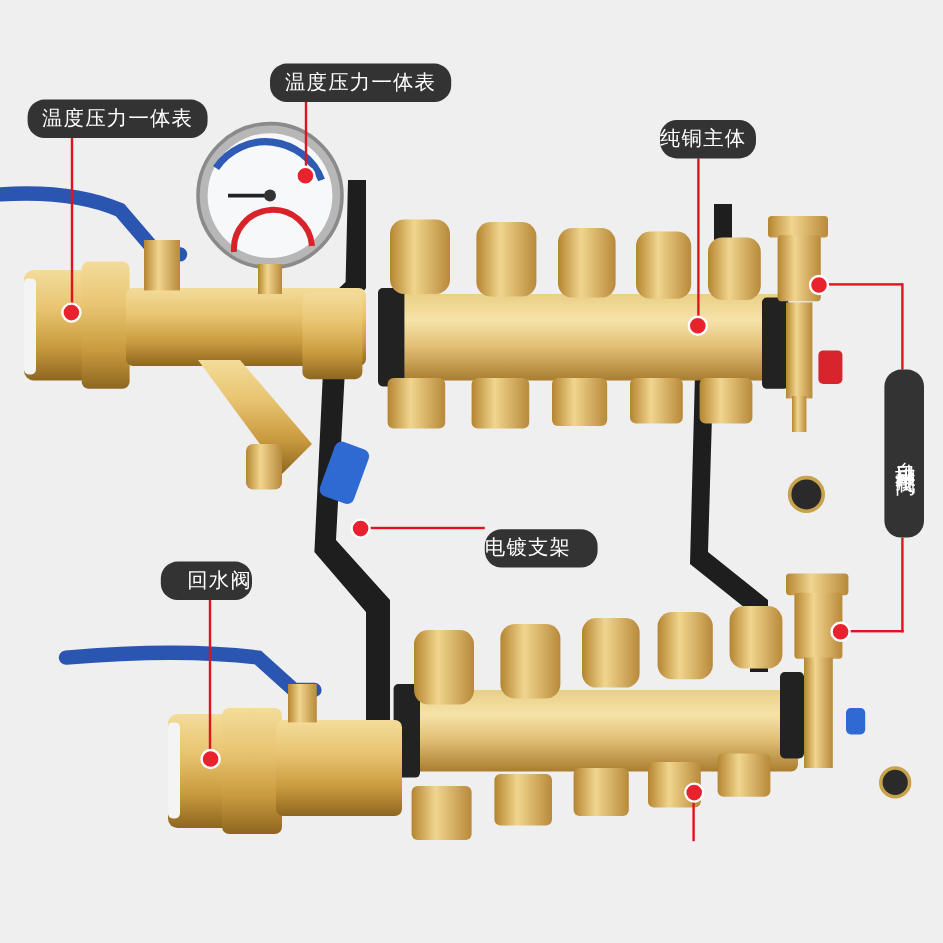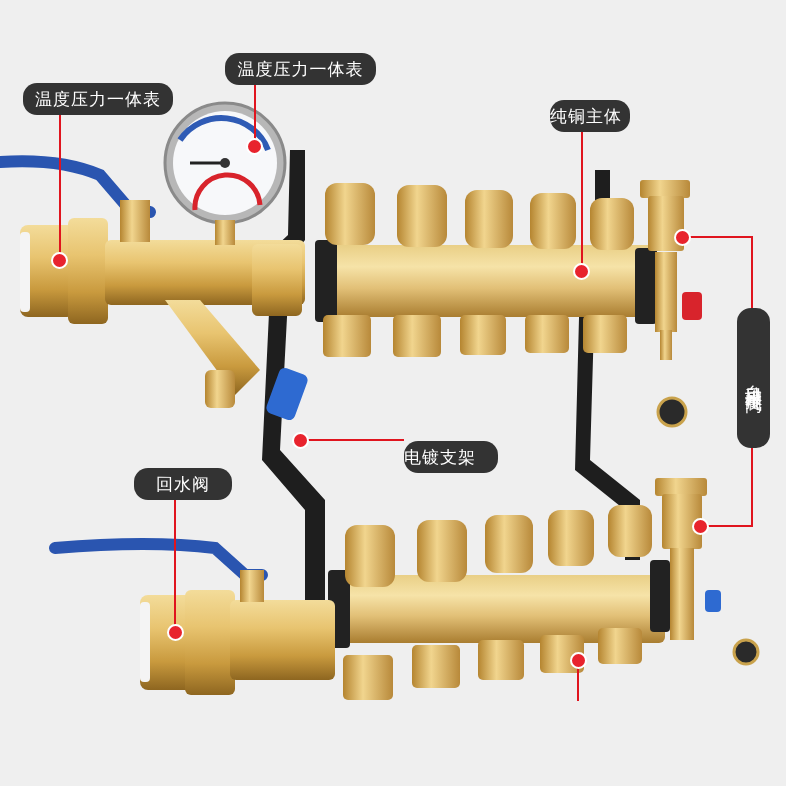--- a/index.html
+++ b/index.html
@@ -140,20 +140,20 @@
   <div class="leader" style="left:688px; top:236px; width:64px; height:2px;"></div>
   <div class="leader" style="left:751px; top:236px; width:2px; height:72px;"></div>
   <div class="leader" style="left:751px; top:448px; width:2px; height:79px;"></div>
   <div class="leader" style="left:705px; top:525px; width:48px; height:2px;"></div>
   <div class="dot" style="left:692px; top:518px;"></div>
 
   <div class="label" style="left:404px; top:424px; width:94px; padding:0;margin-top:17px;">电镀支架</div>
   <div class="leader" style="left:304px; top:439px; width:100px; height:2px;"></div>
   <div class="dot" style="left:292px; top:432px;"></div>
 
-  <div class="label" style="left:134px; top:468px; width:98px; text-align:center; padding:0;">回水阀</div>
+  <div class="label" style="left:134px; top:468px; width:76px; text-align:right; padding:0;">回水阀</div>
   <div class="leader" style="left:174px; top:500px; width:2px; height:130px;"></div>
   <div class="dot" style="left:167px; top:624px;"></div>
 
   <div class="leader" style="left:577px; top:665px; width:2px; height:36px;"></div>
   <div class="dot" style="left:570px; top:652px;"></div>
 
 </div>
 
 </body></html>

